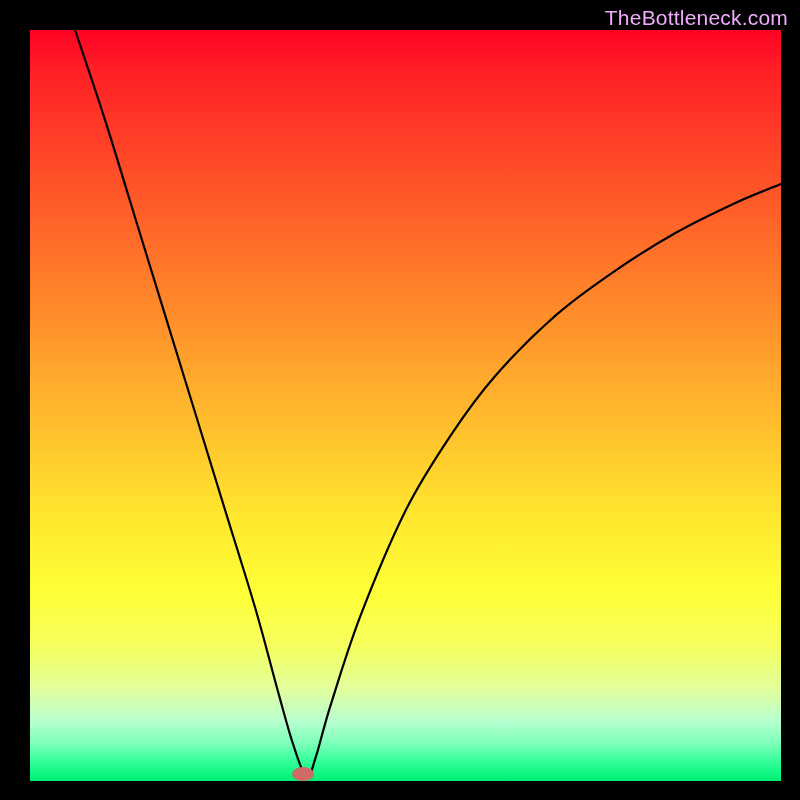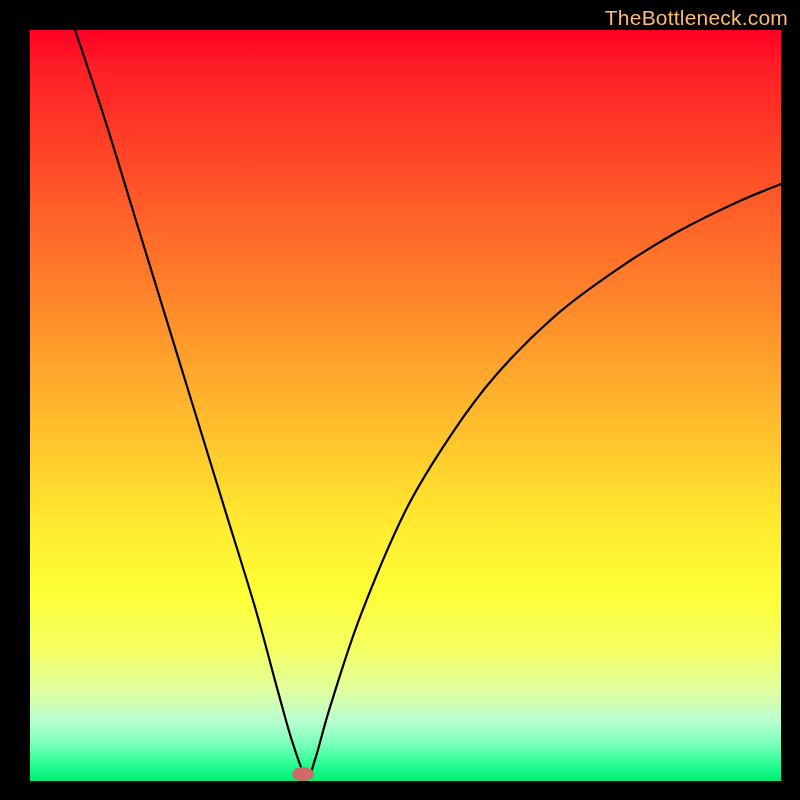--- a/index.html
+++ b/index.html
@@ -32,21 +32,21 @@
       #7cffba 95%,
       #3fff9e 97%,
       #18fa8a 98.5%,
       #00ed70 100%
     );
   }
   .attribution {
     position: absolute;
     top: 6px;
     right: 12px;
-    color: #fdba74;
+    color: #f0abfc;
     font-family: Arial, Helvetica, sans-serif;
     font-size: 21px;
     font-weight: 400;
     letter-spacing: 0.2px;
   }
   .marker {
     position: absolute;
     width: 22px;
     height: 14px;
     background: #cf6a68;

